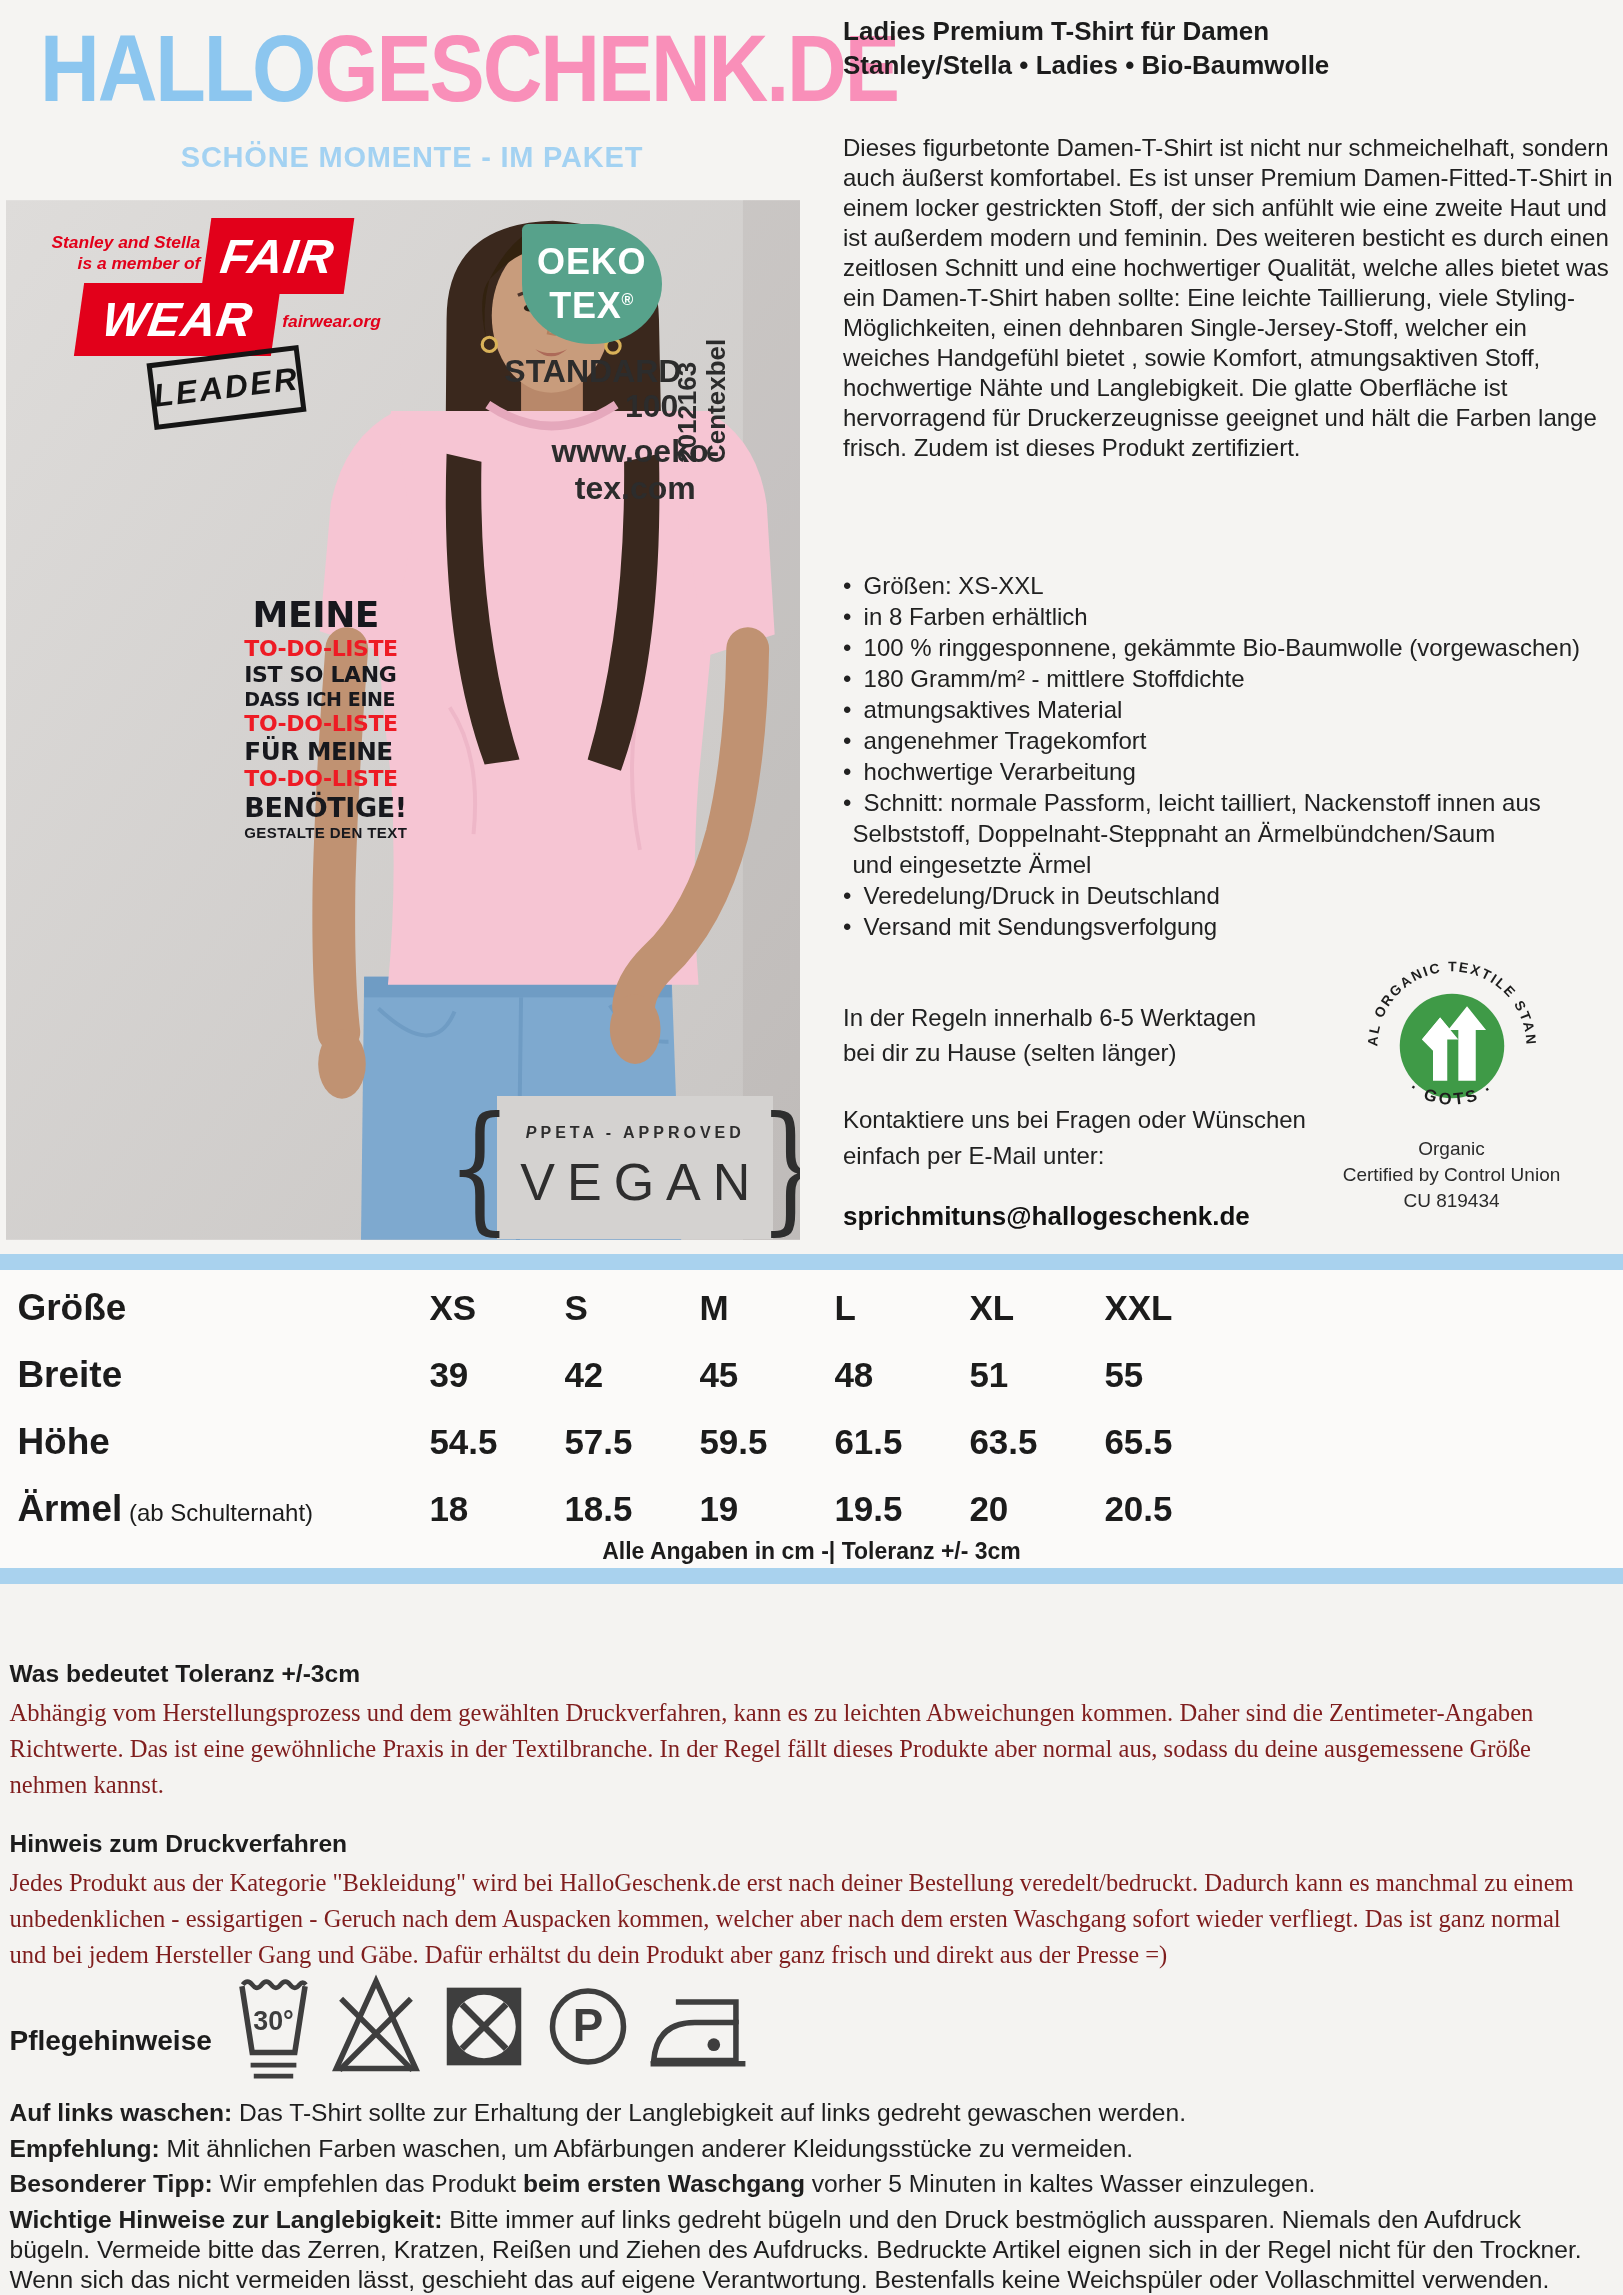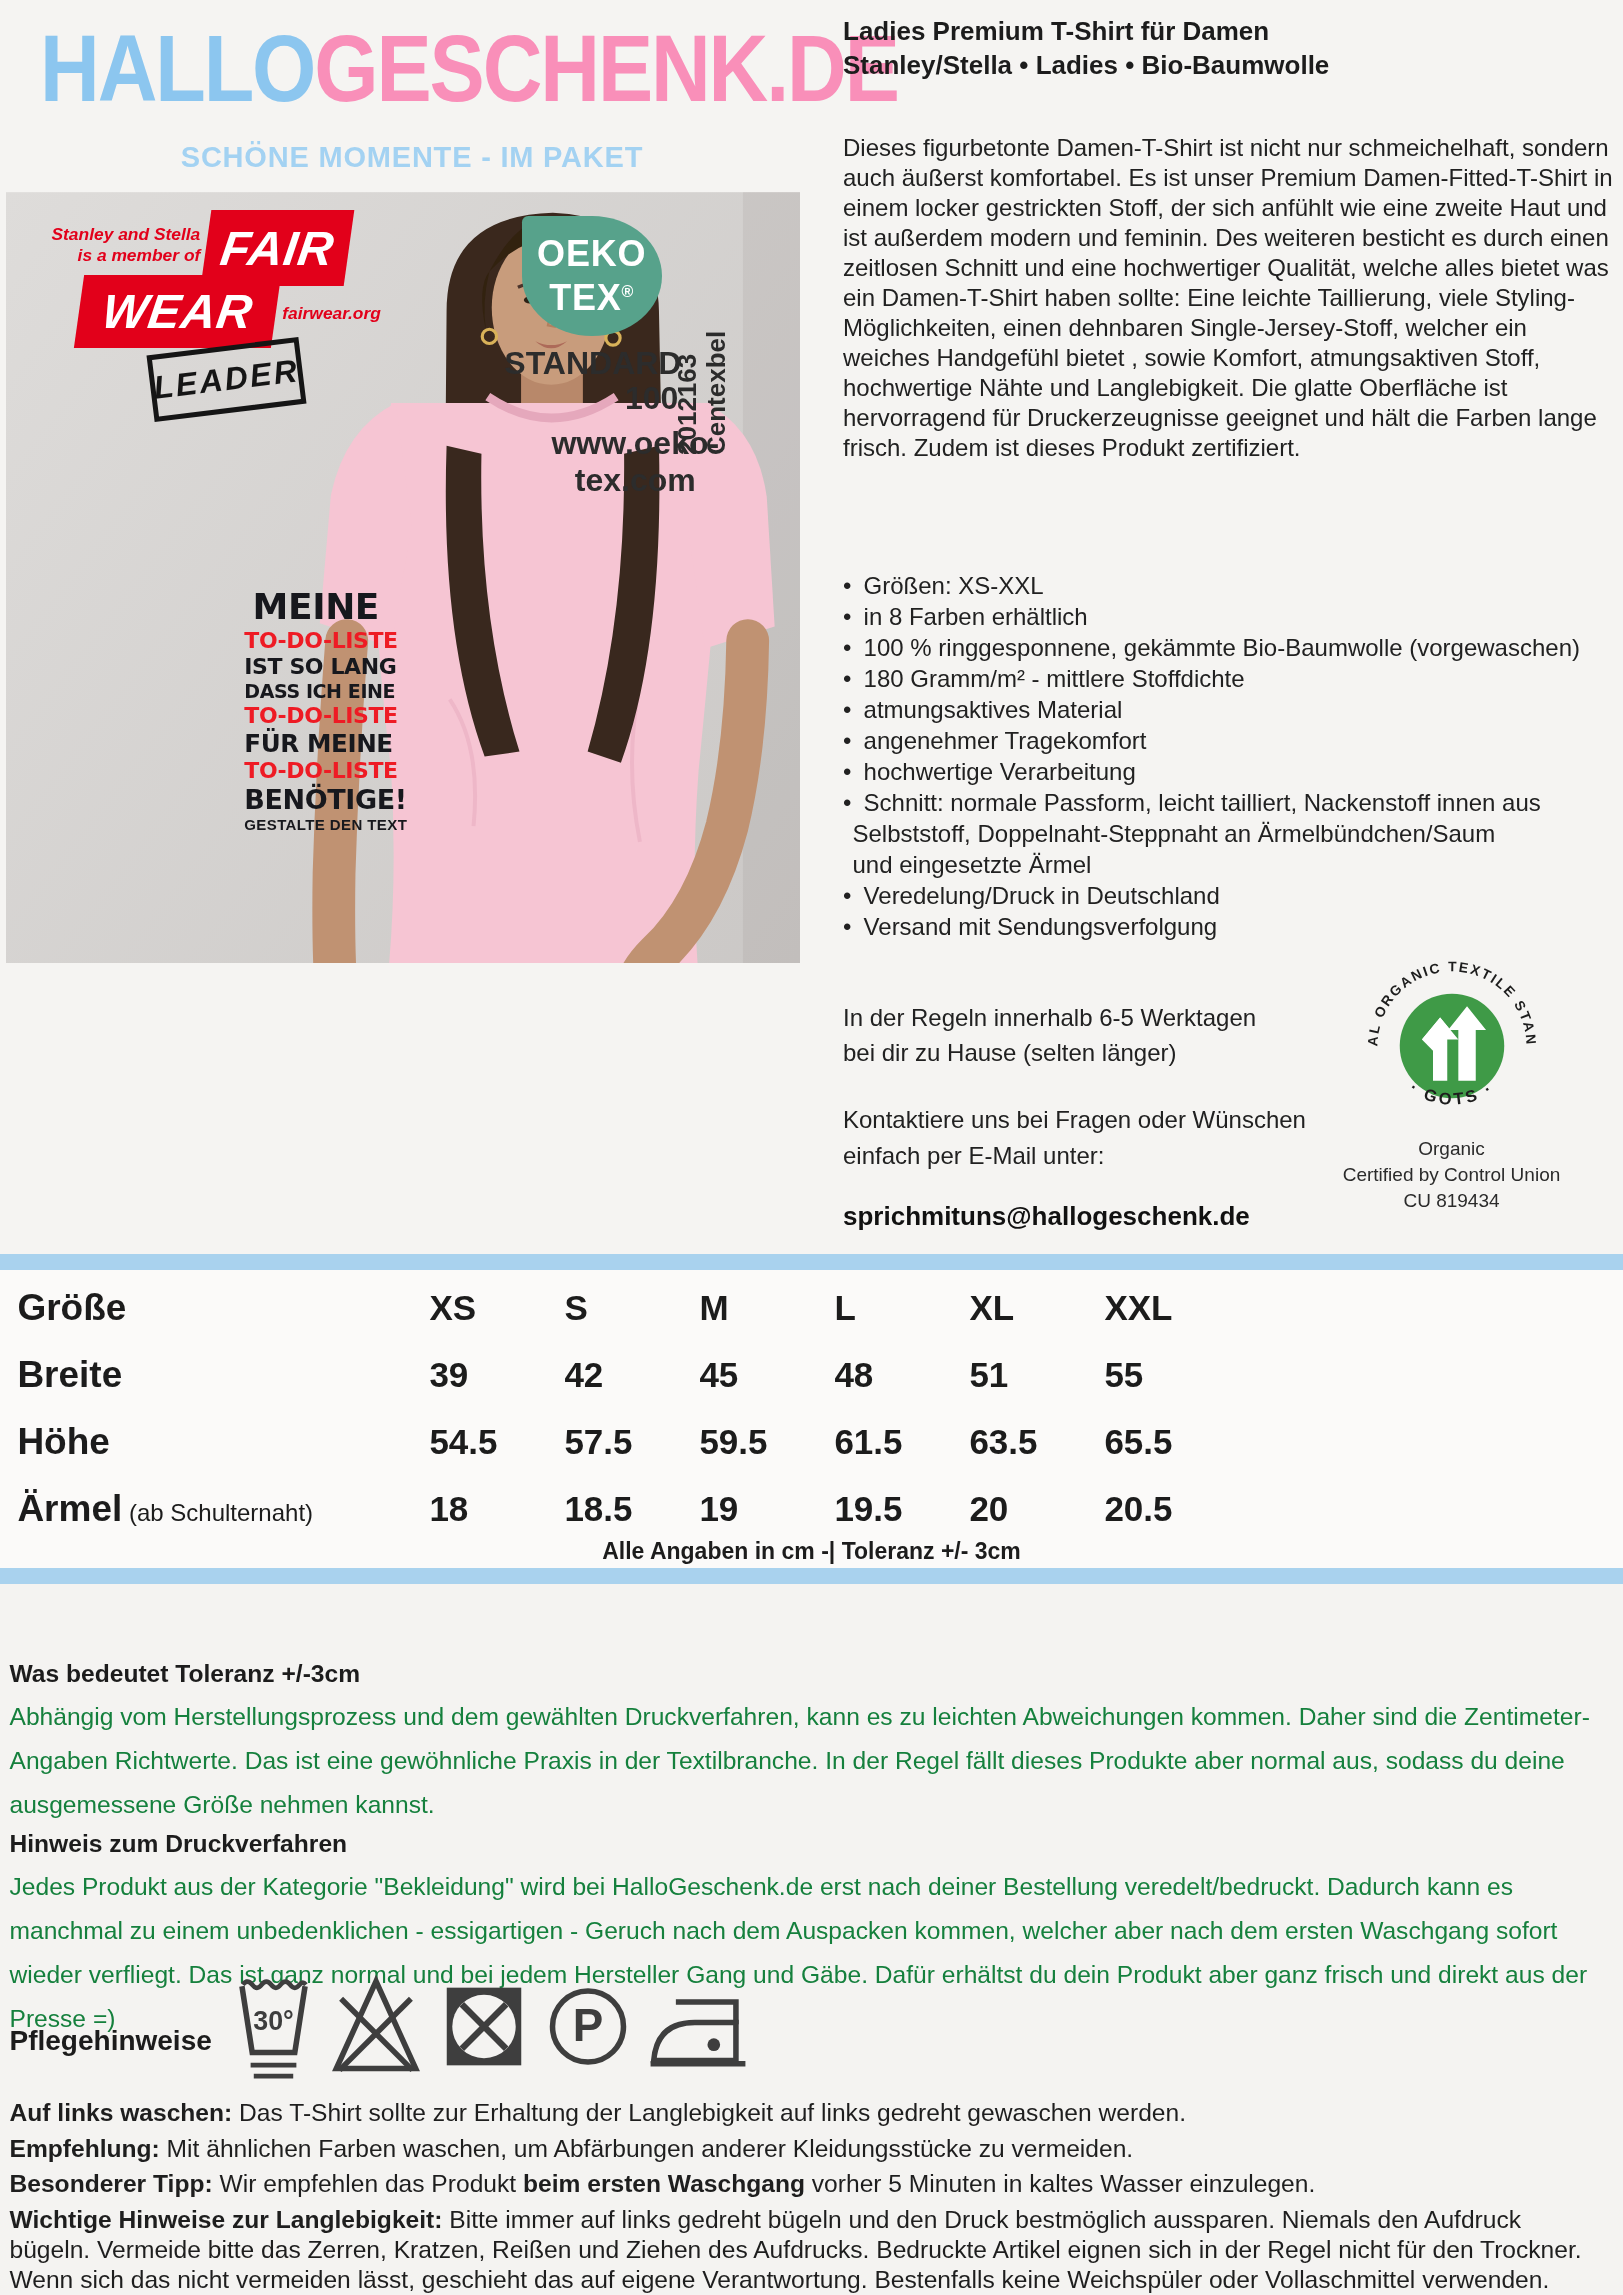--- a/index.html
+++ b/index.html
@@ -8,21 +8,21 @@
 
   
   #brand{position:absolute;left:0;top:0;width:824px;height:198px;}
   #brand .logo{position:absolute;left:40px;top:22px;width:753px;text-align:center;
       font-weight:800;font-size:94px;letter-spacing:-2.4px;line-height:1;
       transform:scaleX(.88);transform-origin:left center;white-space:nowrap;}
   #brand .tagline{position:absolute;left:0;top:141px;width:824px;text-align:center;
       font-weight:800;font-size:29px;letter-spacing:0.8px;}
 
   
-  #photo{position:absolute;left:6.3px;top:192px;width:794px;height:771px;overflow:hidden;}
+  #photo{position:absolute;left:6.3px;top:200px;width:794px;height:1040px;overflow:hidden;}
   #photo svg{position:absolute;left:0;top:0;}
 
   
   #fairwear{position:absolute;left:11px;top:9.5px;width:341px;height:206px;font-style:italic;}
   .fw-member{position:absolute;left:24px;top:22px;width:159px;text-align:right;
       font-weight:700;font-size:17.4px;line-height:21.4px;}
   .fw-box{position:absolute;transform:skewX(-8deg);display:flex;align-items:center;justify-content:center;
       color:#fff;font-weight:800;font-size:48px;letter-spacing:0.8px;}
   #fw-fair{left:189px;top:8px;width:143px;height:76px;}
   #fw-wear{left:62px;top:73px;width:197px;height:73px;}
@@ -86,21 +86,21 @@
   .trow{display:flex;align-items:baseline;height:67px;}
   .tlabel{width:412px;font-weight:700;font-size:37px;}
   .tsuffix{font-weight:400;font-size:24px;}
   .tcell{width:135px;font-weight:700;font-size:35px;}
   .tnote{position:absolute;left:0;top:268px;width:1623px;text-align:center;
       font-weight:700;font-size:23px;}
 
   
   #bottom{position:absolute;left:0;top:1584px;width:1623px;height:712px;background:#f4f3f1;}
   .bhead{position:absolute;left:9.5px;font-weight:700;font-size:24.6px;}
-  .bpara{position:absolute;left:9.5px;width:1593px;font-size:24.6px;line-height:44px;color:#15803d;}
+  .bpara{position:absolute;left:9.5px;width:1593px;font-size:24.6px;line-height:36px;color:#7f1d1d;font-family:Liberation Serif, serif;}
   #tol-head{top:76px;} #tol-para{top:111px;}
   #dv-head{top:246px;} #dv-para{top:281px;}
   #care-head{position:absolute;left:9.5px;top:441px;font-weight:700;font-size:28px;}
   #care-icons{position:absolute;left:238px;top:379px;height:127px;display:flex;align-items:center;gap:20.6px;}
   #care-icons svg{display:block;}
   #care-lines{position:absolute;left:9.5px;top:514px;width:1597px;font-size:24.6px;line-height:30px;color:#1e1e1e;}
   .careline{margin-bottom:5.5px;}
   .careline .b{font-weight:700;}
 </style>
 </head>

